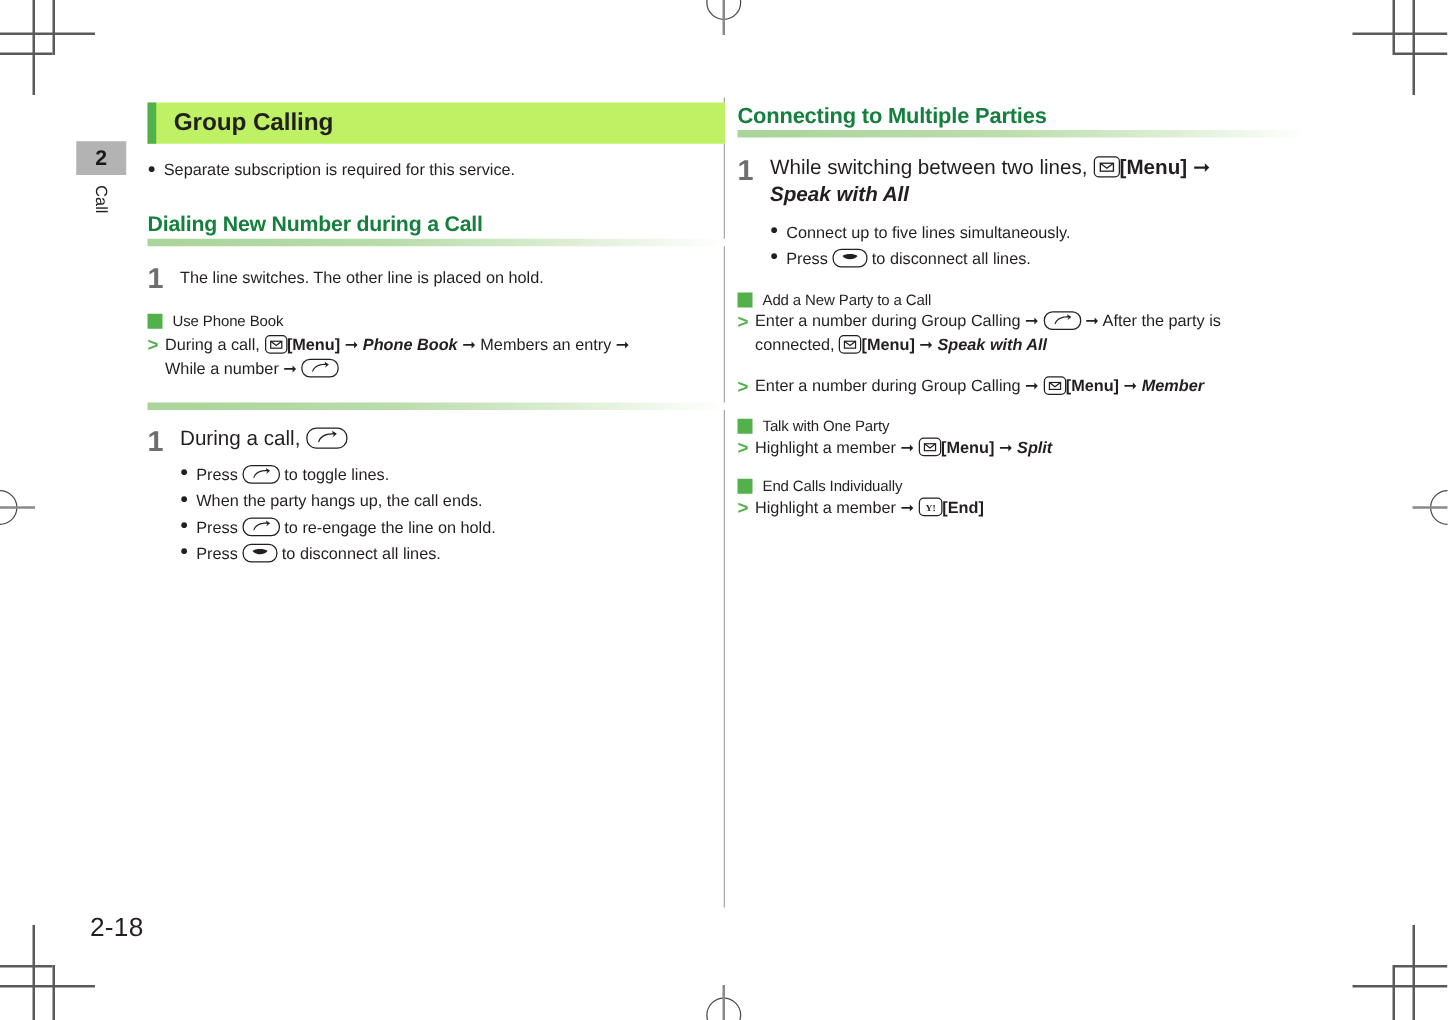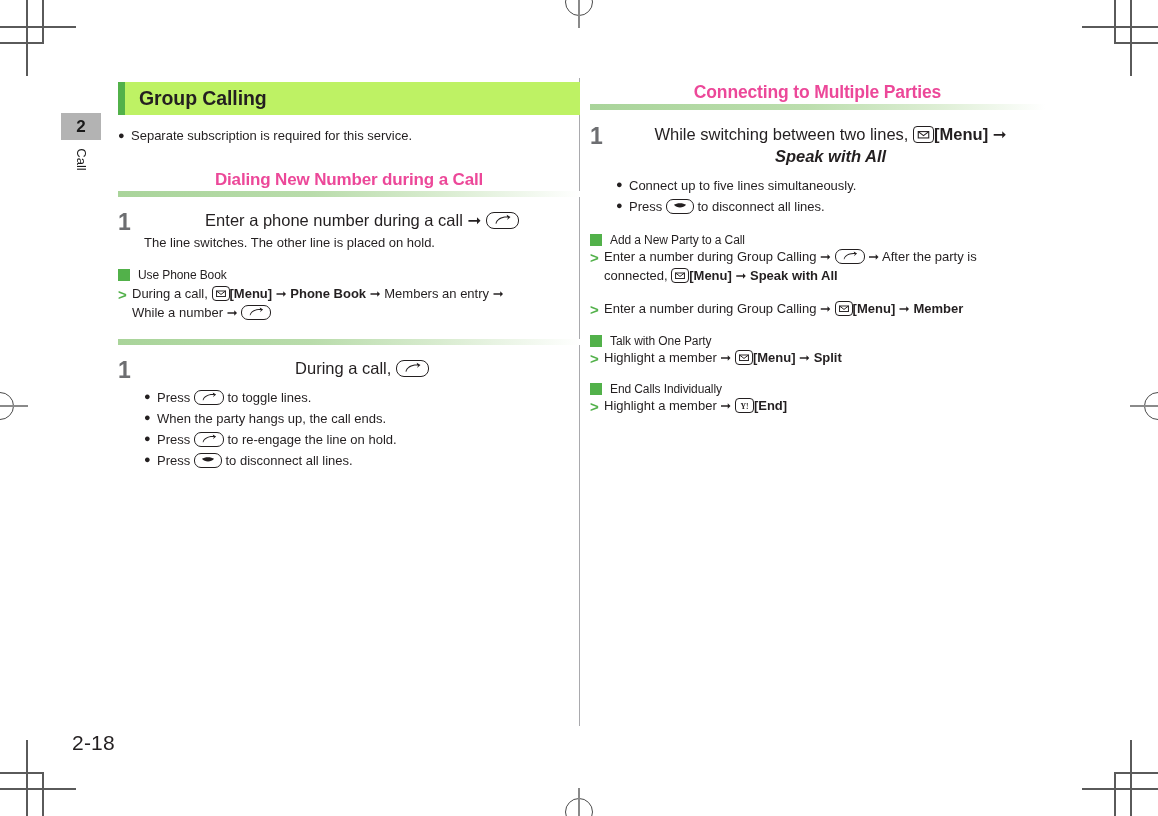--- a/index.html
+++ b/index.html
@@ -76,44 +76,43 @@
     width: 7px; background: #52b14a;
   }
   .title-bar .title-text {
     margin-left: 21px;
     font-size: 19.5px; font-weight: bold; color: #231f20;
     letter-spacing: -.1px;
   }
 
   
   .sec-head {
-    font-size: 17px; font-weight: bold; color: #ec4899;
+    font-size: 17px; font-weight: bold; color: #15803d;
     letter-spacing: -.15px;
     line-height: 1.15;
-    text-align: center;
   }
   .sec-rule {
     height: 6px; width: 100%;
     background: linear-gradient(to right, #a9d49a 0%, #b9dcab 42%, #d9ecd0 70%, #ffffff 100%);
     margin-top: 2px;
   }
   .sec-rule.right-col {
     background: linear-gradient(to right, #a9d49a 0%, #bcdeae 48%, #ddeed4 76%, #ffffff 100%);
   }
 
   
   .step { position: relative; display: flex; }
   .step .num {
     width: 26px; flex: none;
     font-size: 23px; font-weight: bold; color: #6d6e71;
     line-height: 1.05;
   }
   .step .body { flex: 1 1 auto; }
   .step-title {
-    font-size: 16.5px; color: #231f20; line-height: 1.28; text-align: center;
+    font-size: 16.5px; color: #231f20; line-height: 1.28;
   }
   .step-sub {
     font-size: 13px; color: #231f20; line-height: 1.35; margin-top: 3px;
   }
 
   
   .bullets { margin-top: 5px; }
   .bullet {
     display: flex; align-items: flex-start;
     font-size: 13px; line-height: 1.62; color: #231f20;
@@ -162,21 +161,21 @@
   .key-send.big { width: 33px; height: 17px; border-radius: 8px; }
   .key-end  { width: 28px; height: 15px; }
   .key-menu { width: 18px; height: 15px; border-radius: 4px; }
   .key-yend { width: 19px; height: 15px; border-radius: 4px; }
 
   .key-send svg, .key-end svg, .key-menu svg, .key-yend svg {
     position: absolute; left: 0; top: 0; width: 100%; height: 100%;
   }
 
   .kb { font-weight: bold; }
-  .ki { font-weight: bold; }
+  .ki { font-style: italic; font-weight: bold; }
   .arrow { font-weight: normal; }
 
   .nowrap { white-space: nowrap; }
 </style>
 </head>
 <body>
 
 <div>
 
   <div class="cropmark" style="left:0px;  top:26px; width:76px; height:2px;"></div>
@@ -240,29 +239,20 @@
     <span class="btext">Separate subscription is required for this service.</span>
   </div>
 
   <div style="margin-top:24px;">
     <div class="sec-head">Dialing New Number during a Call</div>
     <div class="sec-rule"></div>
 
     <div class="step" style="margin-top:13px;">
       <div class="num">1</div>
       <div class="body">
-        <div class="step-title">
-          <span>Enter a phone number during a call</span>
-          <span class="arrow">➞</span>
-          <span class="key key-send big">
-            <svg viewBox="0 0 33 17" preserveAspectRatio="none">
-              <path d="M10 12.2 C11.2 7.2 16.5 4.6 22.5 5.2 L21.3 8.0 L25.0 4.6 L21.0 1.9 L21.4 4.0 C15.2 3.8 10.0 6.8 9.0 12.0 Z" fill="#231f20"></path>
-            </svg>
-          </span>
-        </div>
         <div class="step-sub">The line switches. The other line is placed on hold.</div>
       </div>
     </div>
 
     <div style="margin-top:16px;">
       <div class="sub-head">
         <span class="sq"></span>
         <span>Use Phone Book</span>
       </div>
       <div class="proc" style="margin-top:3px;">

